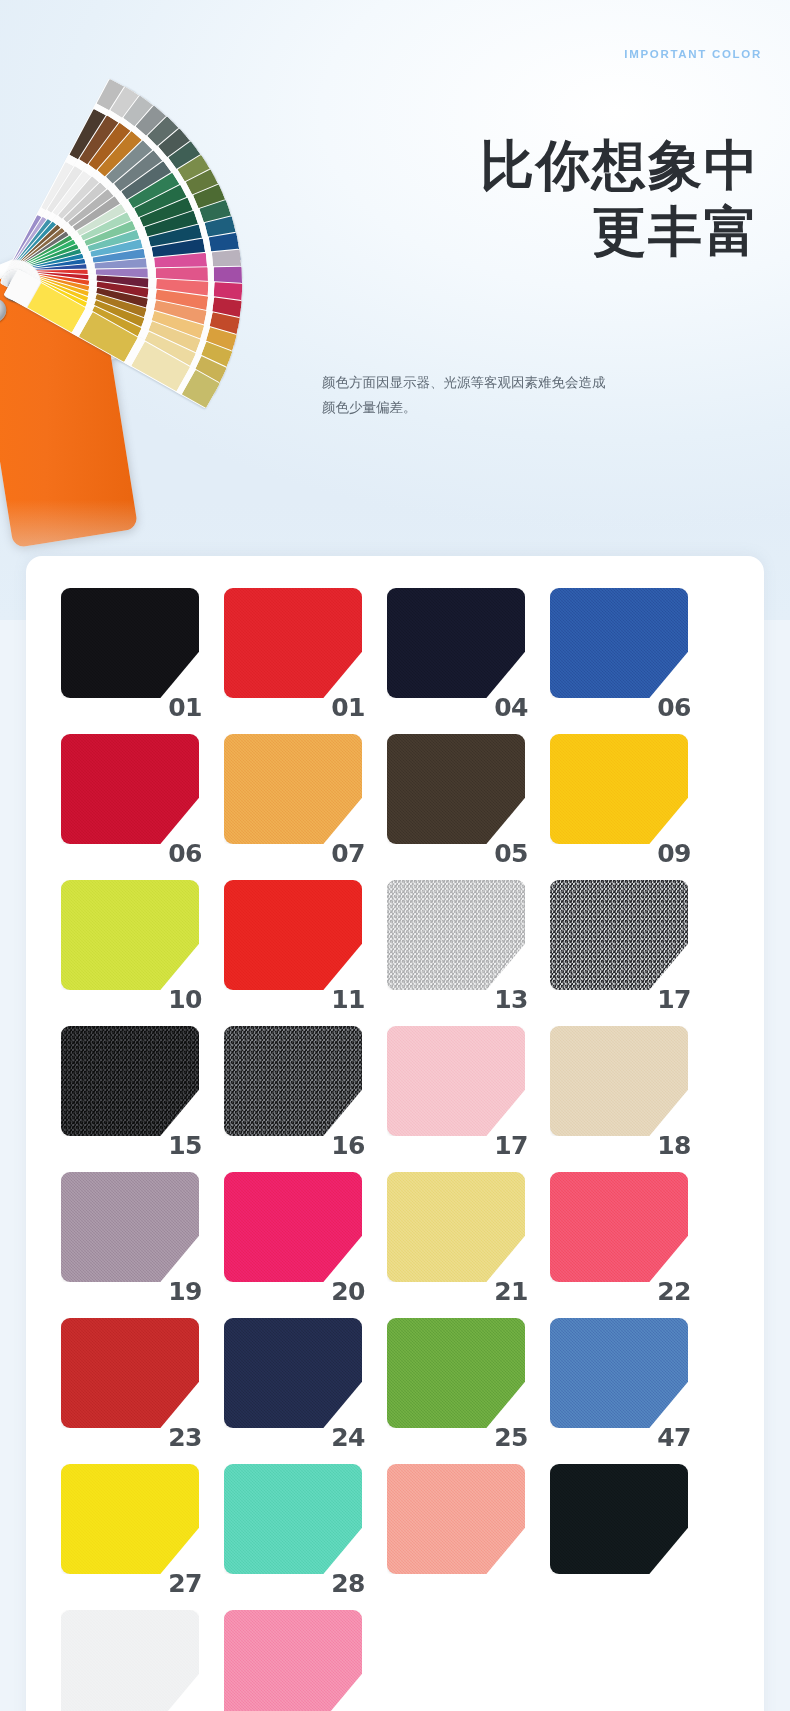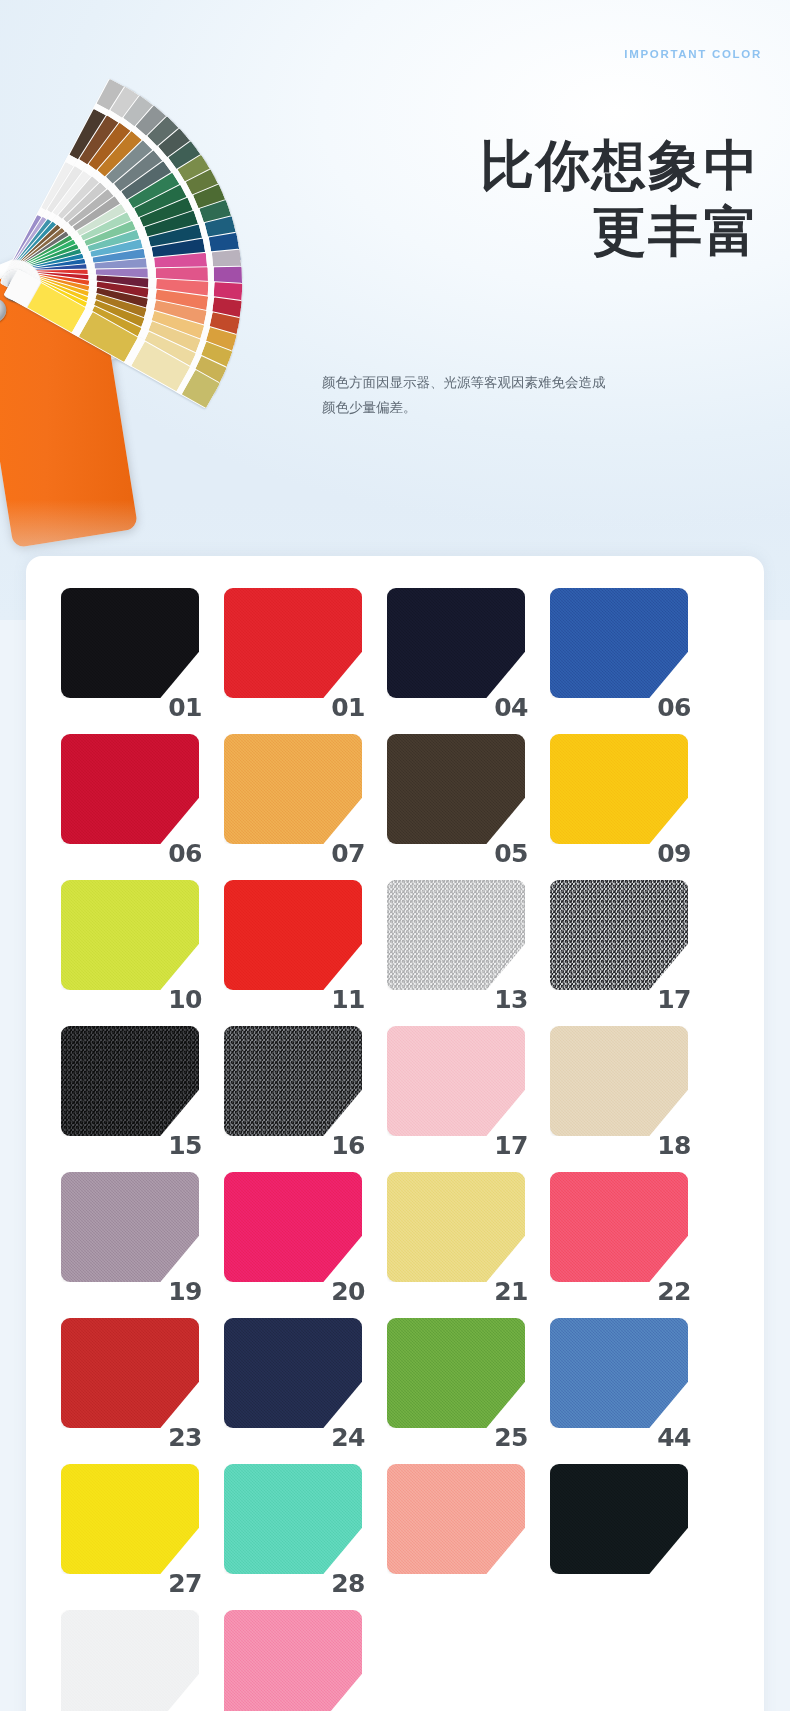--- a/index.html
+++ b/index.html
@@ -483,21 +483,21 @@
       <div class="cell">
         <div class="swatch" style="background: rgb(33, 42, 74);"></div>
         <div class="num">24</div>
       </div>
       <div class="cell">
         <div class="swatch" style="background: rgb(102, 166, 60);"></div>
         <div class="num">25</div>
       </div>
       <div class="cell">
         <div class="swatch" style="background: rgb(75, 120, 184);"></div>
-        <div class="num">44</div>
+        <div class="num">47</div>
       </div>
       <div class="cell">
         <div class="swatch" style="background: rgb(245, 224, 21);"></div>
         <div class="num">27</div>
       </div>
       <div class="cell">
         <div class="swatch" style="background: rgb(88, 212, 182);"></div>
         <div class="num">28</div>
       </div>
       <div class="cell">

